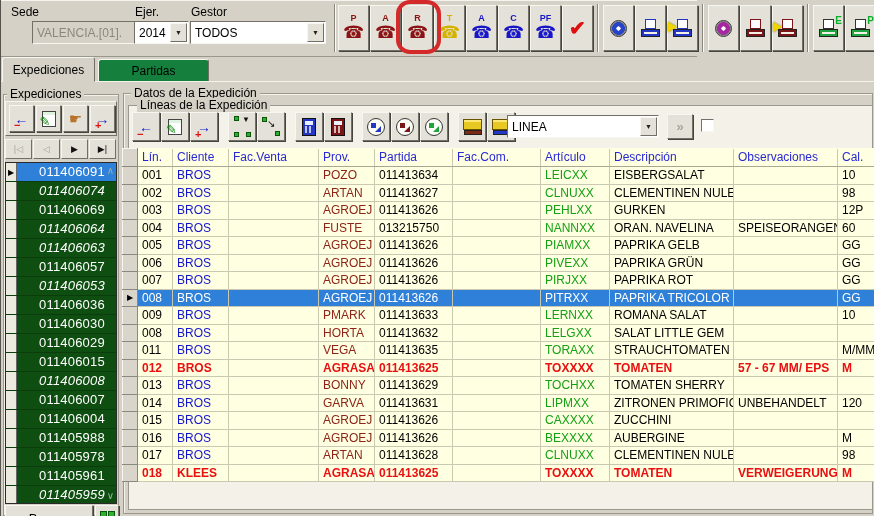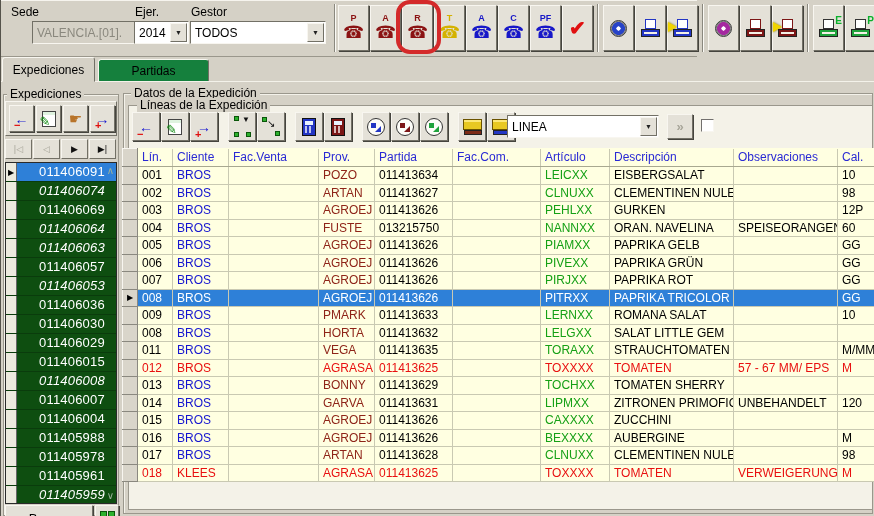--- a/index.html
+++ b/index.html
@@ -137,21 +137,21 @@
   table.grid { border-collapse:collapse; table-layout:fixed; width:753px; background:#ffffe1; }
   .grid th, .grid td { border-right:1px solid #c9c9b2; border-bottom:1px solid #c9c9b2;
                        font-size:12px; font-weight:normal; text-align:left; padding:0 2px 0 4px;
                        overflow:hidden; white-space:nowrap; height:17.5px; background:#ffffe1; }
   .grid th { color:#2a2ad4; height:18px; border-bottom:1px solid #a8a890; }
   .grid th.mk, .grid td.mk { background:#d9d5ca; border:1px solid; border-color:#f8f6f0 #8a887f #8a887f #f8f6f0;
                              padding:0; text-align:center; font-size:8px; color:#000; }
   .grid .c-cl { color:#1515d0; }
   .grid .c-pr { color:#8e2418; }
   .grid .c-ar { color:#15a015; }
-  tr.alert td:not(.mk) { color:#e81010; font-weight:normal; }
+  tr.alert td:not(.mk) { color:#e81010; font-weight:bold; }
   tr.alert td.c-cl, tr.alert td.c-pr, tr.alert td.c-ar { color:#e81010; }
   tr.selected td:not(.mk) { background:#2e80d8; color:#fff; }
   tr.selected td.c-cl, tr.selected td.c-pr, tr.selected td.c-ar { color:#fff; }
 </style>
 </head>
 <body>
 
 <div class="app">
 
   <div class="topbar">

